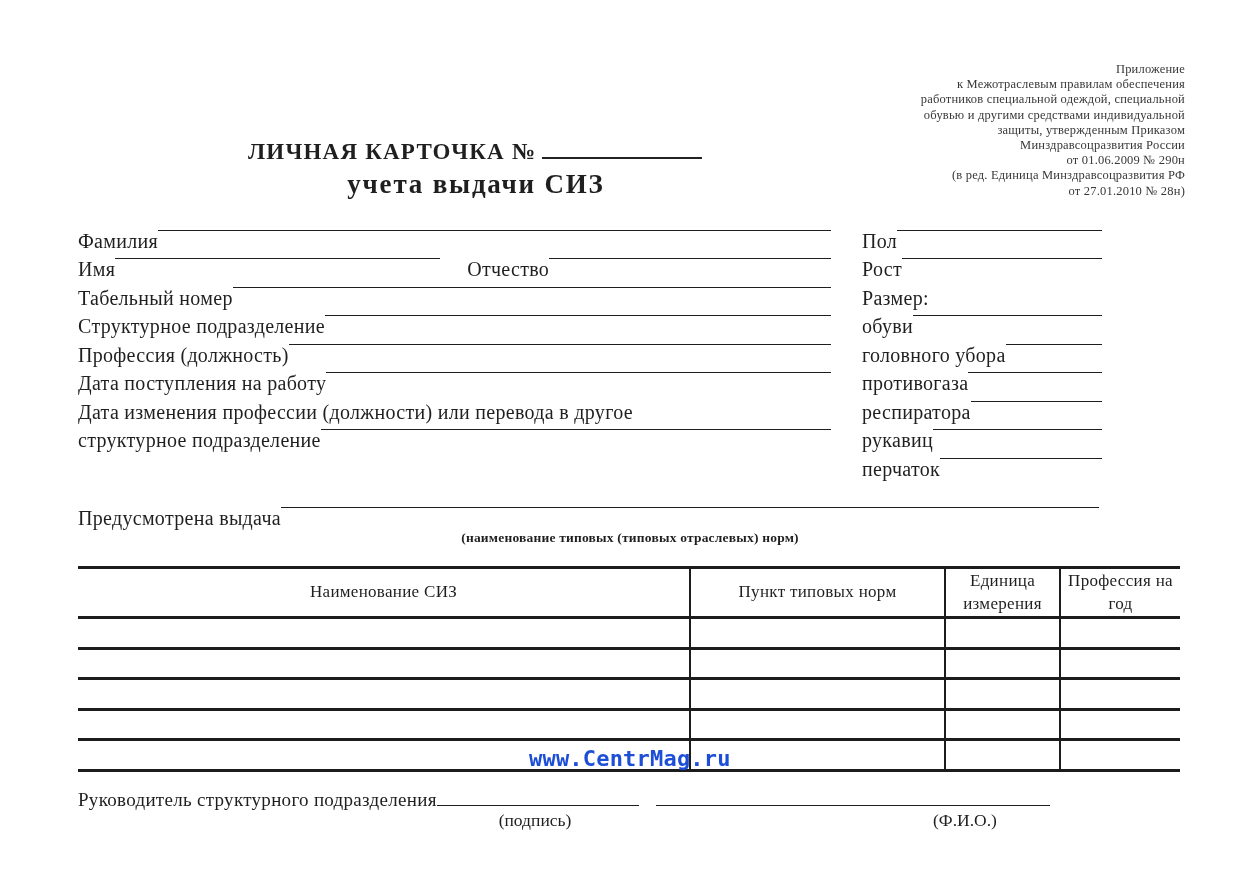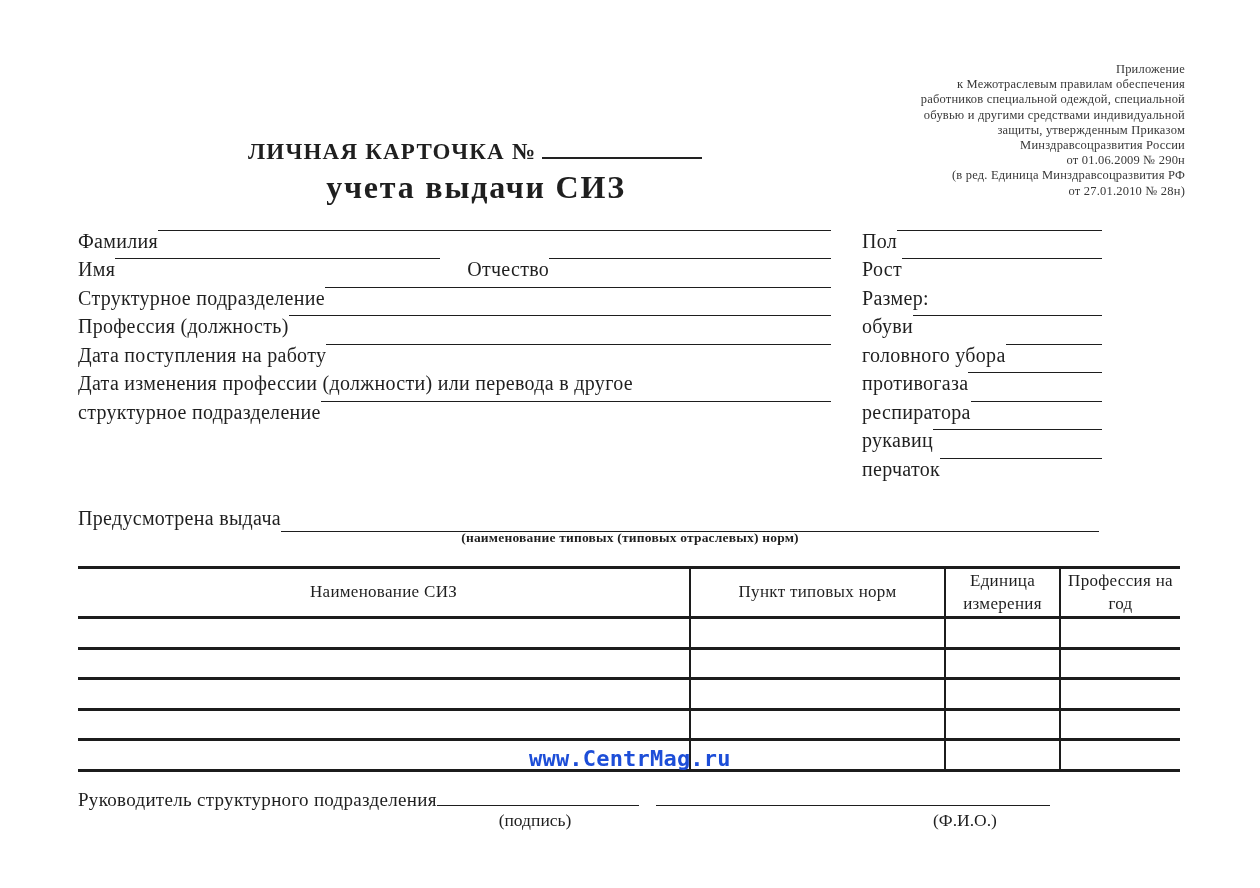--- a/index.html
+++ b/index.html
@@ -14,38 +14,38 @@
     letter-spacing:0.2px;
   }
   
   .title { position:absolute; left:248px; top:139px; width:456px; }
   .title-l1 { font-weight:bold; font-size:23px; letter-spacing:1.2px; white-space:nowrap; }
   .title-blank {
     display:inline-block; width:160px; margin-left:6px;
     border-bottom:2px solid #222;
   }
   .title-l2 {
-    font-weight:bold; font-size:32px; letter-spacing:1.8px;
+    font-weight:bold; font-size:27px; letter-spacing:1.8px;
     text-align:center; margin-top:4px;
   }
   
   .fields-left  { position:absolute; left:78px;  top:227px; width:753px; }
   .fields-right { position:absolute; left:862px; top:227px; width:240px; }
   .frow {
     display:flex; align-items:flex-start; height:28.45px; line-height:28.45px;
     font-size:20px; letter-spacing:0.3px; white-space:nowrap;
   }
   .bl { border-bottom:1.7px solid #1e1e1e; height:3px; }
   .grow { flex:1 1 auto; }
   .w325 { width:325px; flex:0 0 auto; }
   .gap27 { width:27px; flex:0 0 auto; }
   
   .issue-row {
     position:absolute; left:78px; top:504px; width:1021px;
-    display:flex; align-items:flex-end; height:28px; line-height:28px;
+    display:flex; align-items:flex-start; height:28px; line-height:28px;
     font-size:20px; letter-spacing:0.3px; white-space:nowrap;
   }
   .issue-caption {
     position:absolute; left:380px; top:530px; width:500px; text-align:center;
     font-size:13.5px; font-weight:bold; letter-spacing:0.2px;
   }
   
   .ppe-table {
     position:absolute; left:78px; top:566px; width:1102px;
     border-collapse:collapse; table-layout:fixed;
@@ -109,20 +109,24 @@
   <div class="fields-left">
     <div class="frow">
       <span>Фамилия</span>
         <span class="bl grow"></span>
     </div>
     <div class="frow">
       <span>Имя</span>
         <span class="bl w325"></span>
         <span class="gap27"></span>
         <span>Отчество</span>
+        <span class="bl grow"></span>
+    </div>
+    <div class="frow">
+      <span>Табельный номер</span>
         <span class="bl grow"></span>
     </div>
     <div class="frow">
       <span>Структурное подразделение</span>
         <span class="bl grow"></span>
     </div>
     <div class="frow">
       <span>Профессия (должность)</span>
         <span class="bl grow"></span>
     </div>

